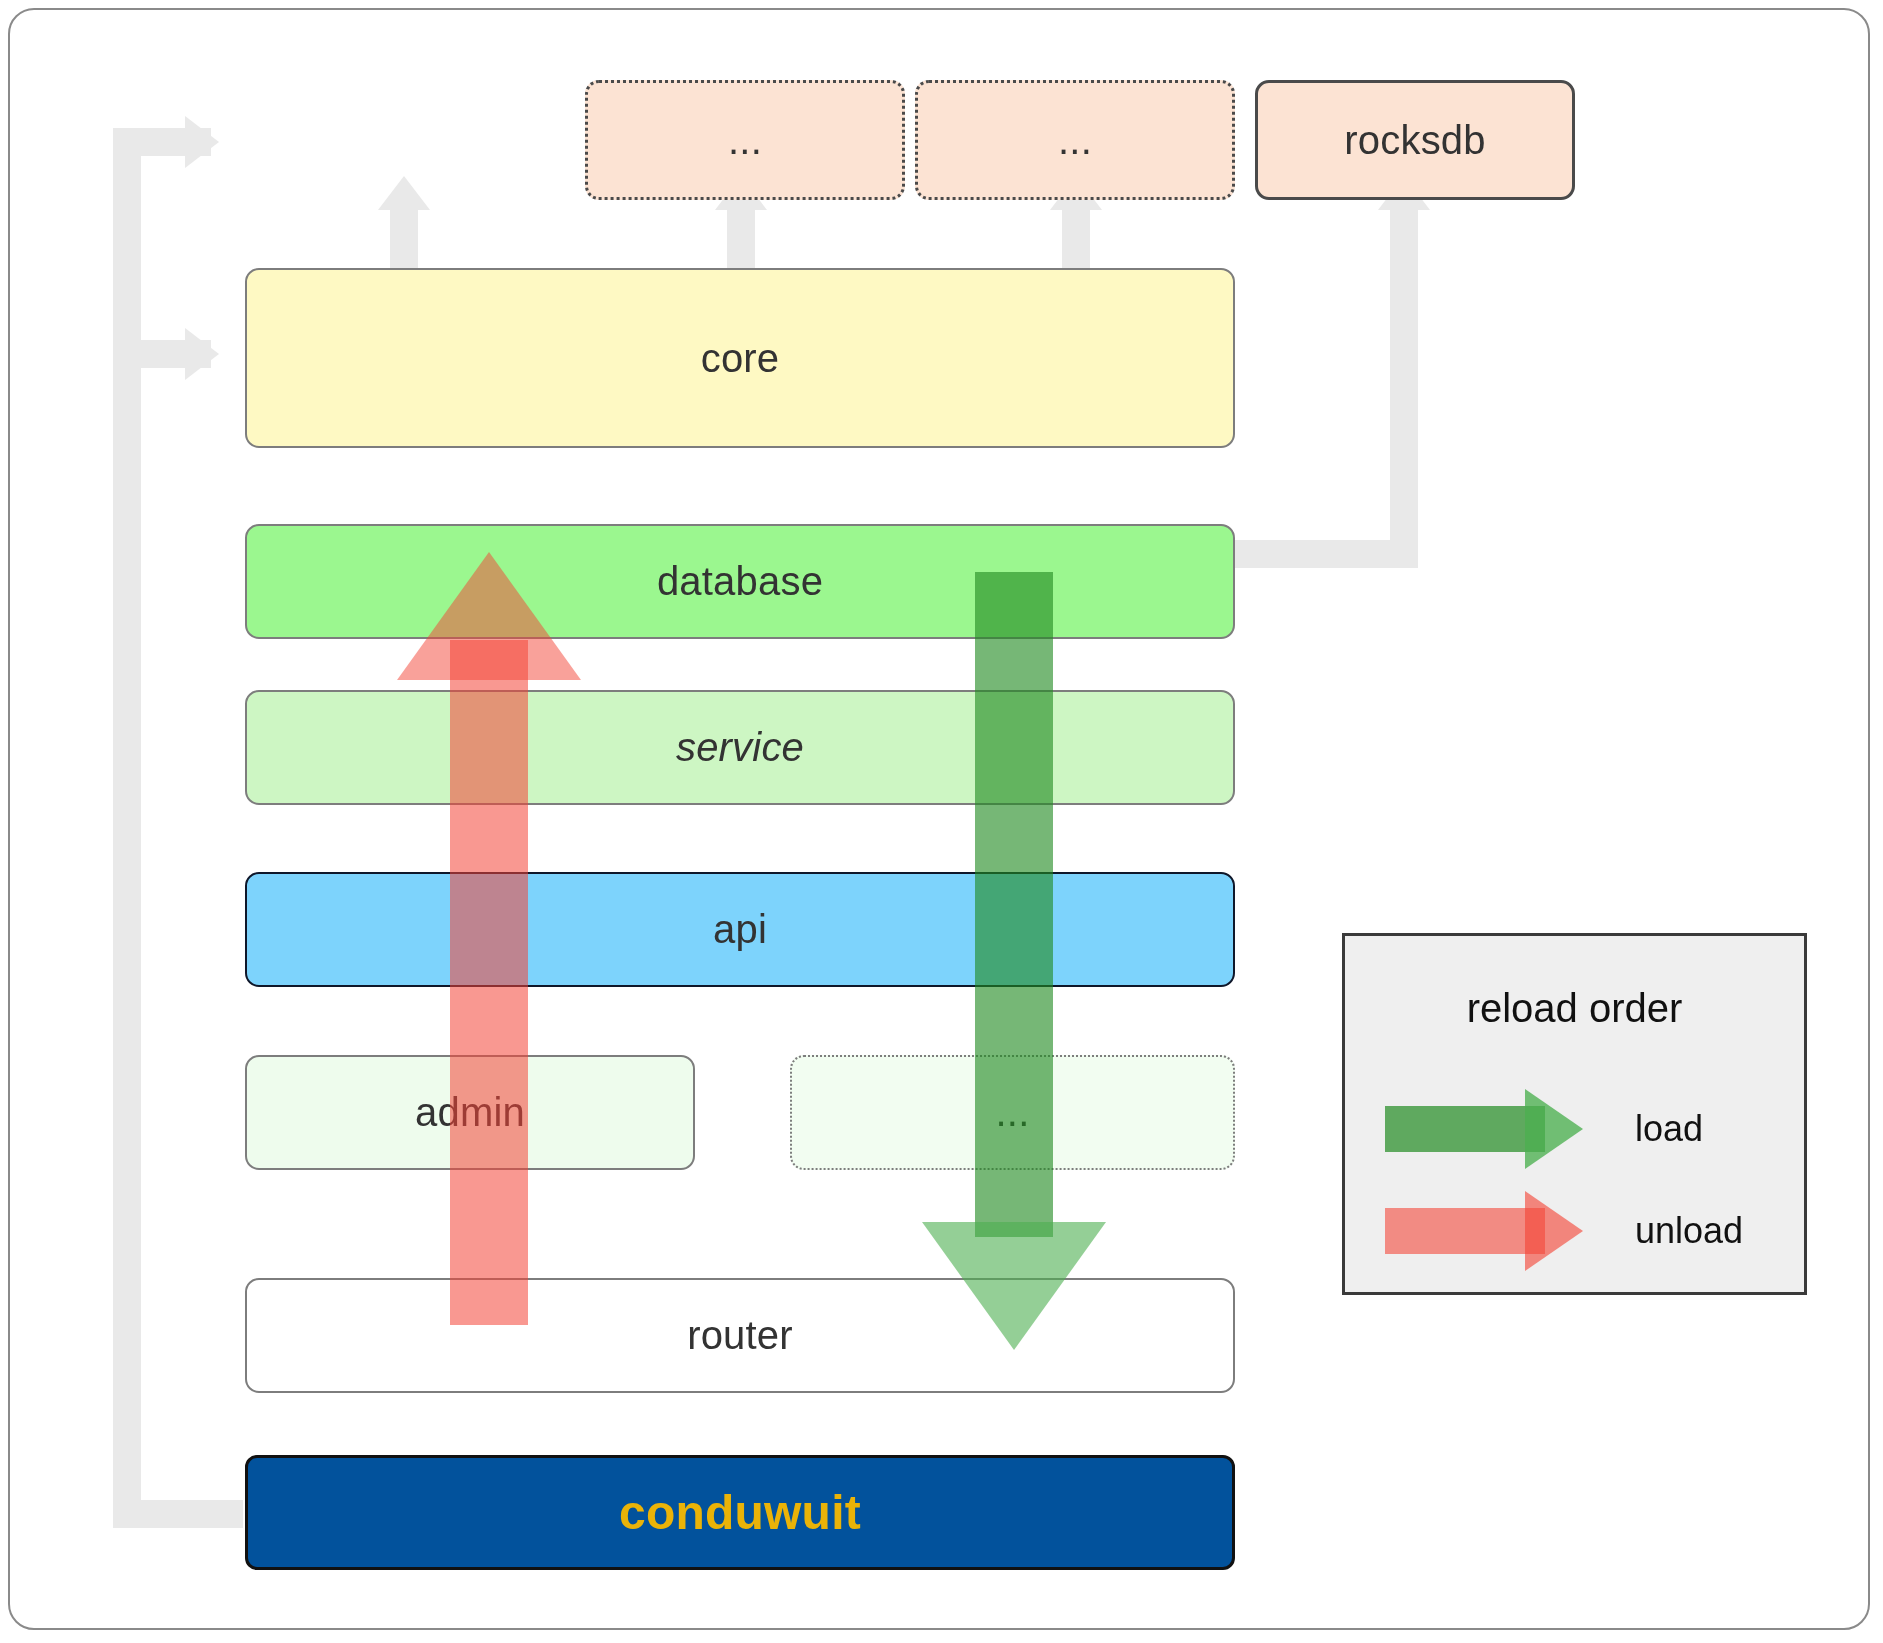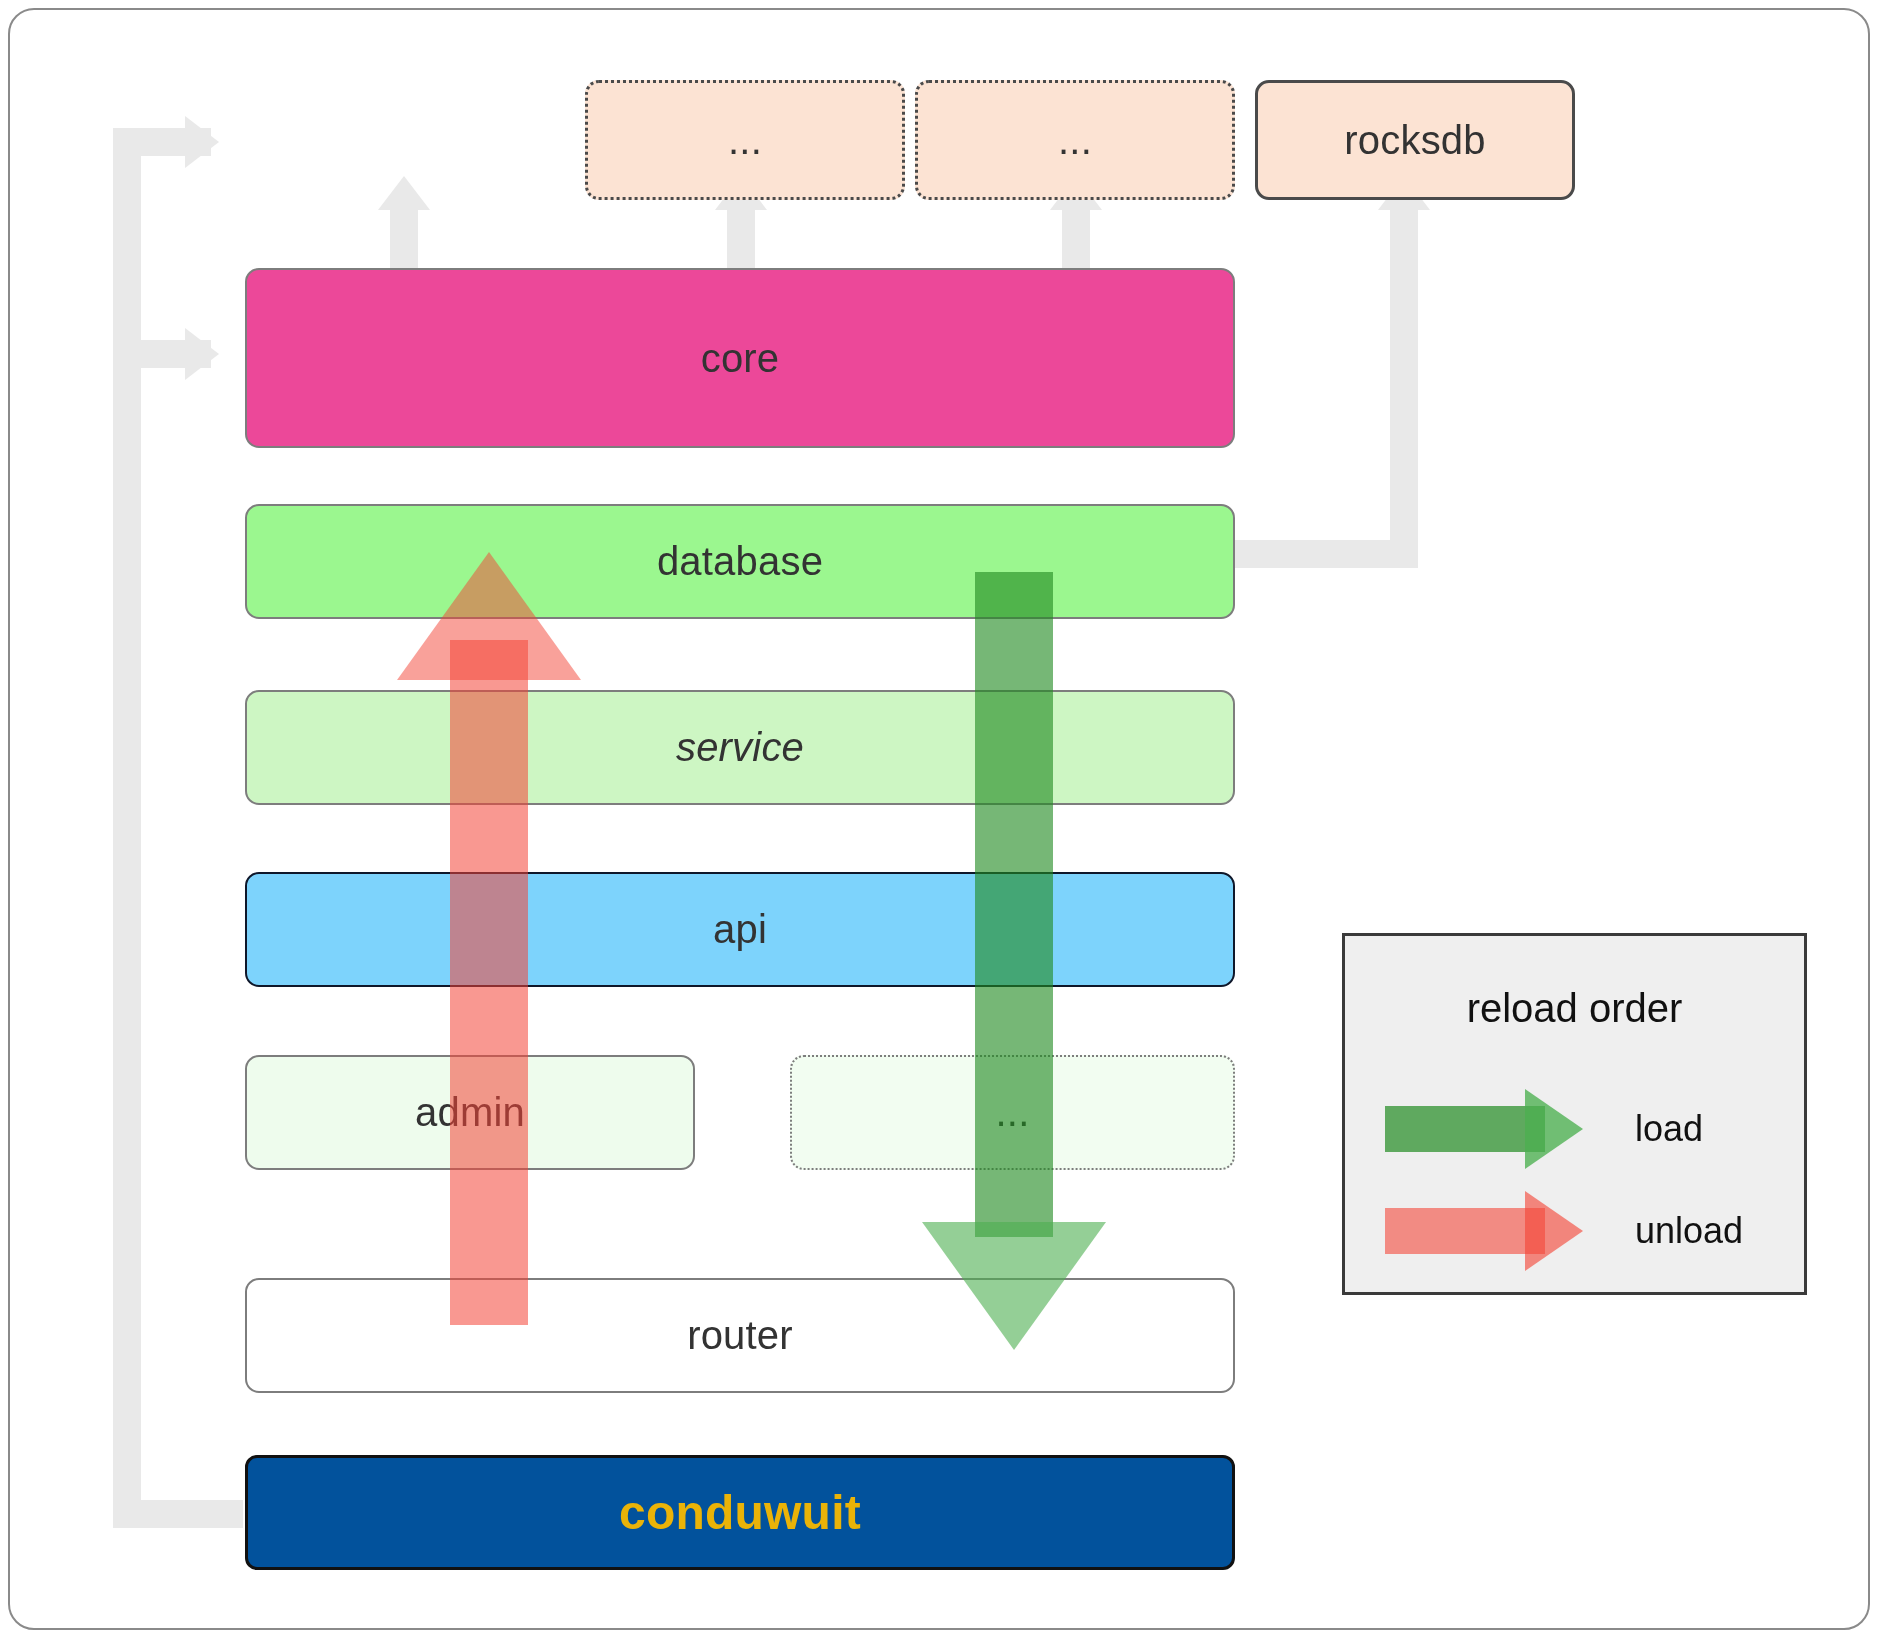--- a/index.html
+++ b/index.html
@@ -47,21 +47,21 @@
   .top-node {
     background: #fce3d3;
     border-width: 3px;
     border-color: #4a4a4a;
     font-size: 40px;
   }
   .top-node.dotted { border-width: 3px; border-color: #4a4a4a; }
 
   
   .core-node {
-    background: #ec4899;
+    background: #fef9c3;
     border: 2px solid #7d7d7d;
     font-size: 40px;
   }
 
   
   .db-node      { background:#9bf78f; border:2px solid #7d7d7d; font-size:40px; }
   .service-node { background:#cdf6c3; border:2px solid #7d7d7d; font-size:40px; }
   .api-node     { background:#7dd3fc; border:2px solid #0f172a; font-size:40px; }
   .admin-node   { background:#eefced; border:2px solid #7d7d7d; font-size:40px; }
   .dots-node    { background:#f2fdf1; border:2px dotted #7d7d7d; font-size:40px; }
@@ -180,21 +180,21 @@
   </div>
 
   <div class="node top-node solid" style="left:1255px; top:80px; width:320px; height:120px;">
     <span>rocksdb</span>
   </div>
 
   <div class="node core-node solid" style="left:245px; top:268px; width:990px; height:180px;">
     <span>core</span>
   </div>
 
-  <div class="node db-node solid" style="left:245px; top:504px; width:990px; height:115px;">
+  <div class="node db-node solid" style="left:245px; top:524px; width:990px; height:115px;">
     <span>database</span>
   </div>
 
   <div class="node service-node solid" style="left:245px; top:690px; width:990px; height:115px;font-style:italic;">
     <span>service</span>
   </div>
 
   <div class="node api-node solid" style="left:245px; top:872px; width:990px; height:115px;">
     <span>api</span>
   </div>

